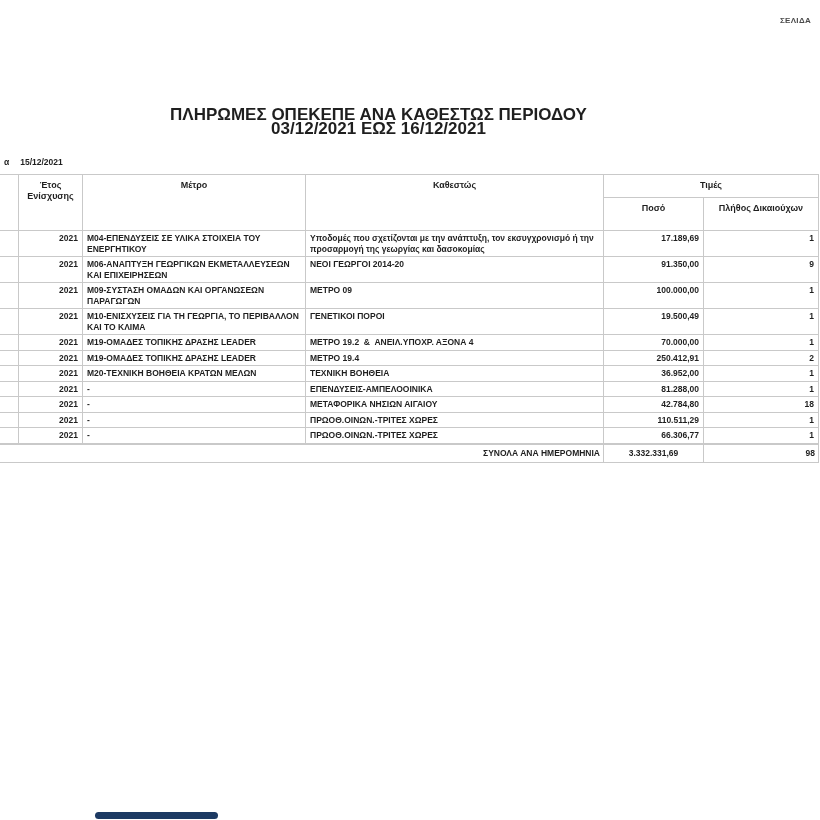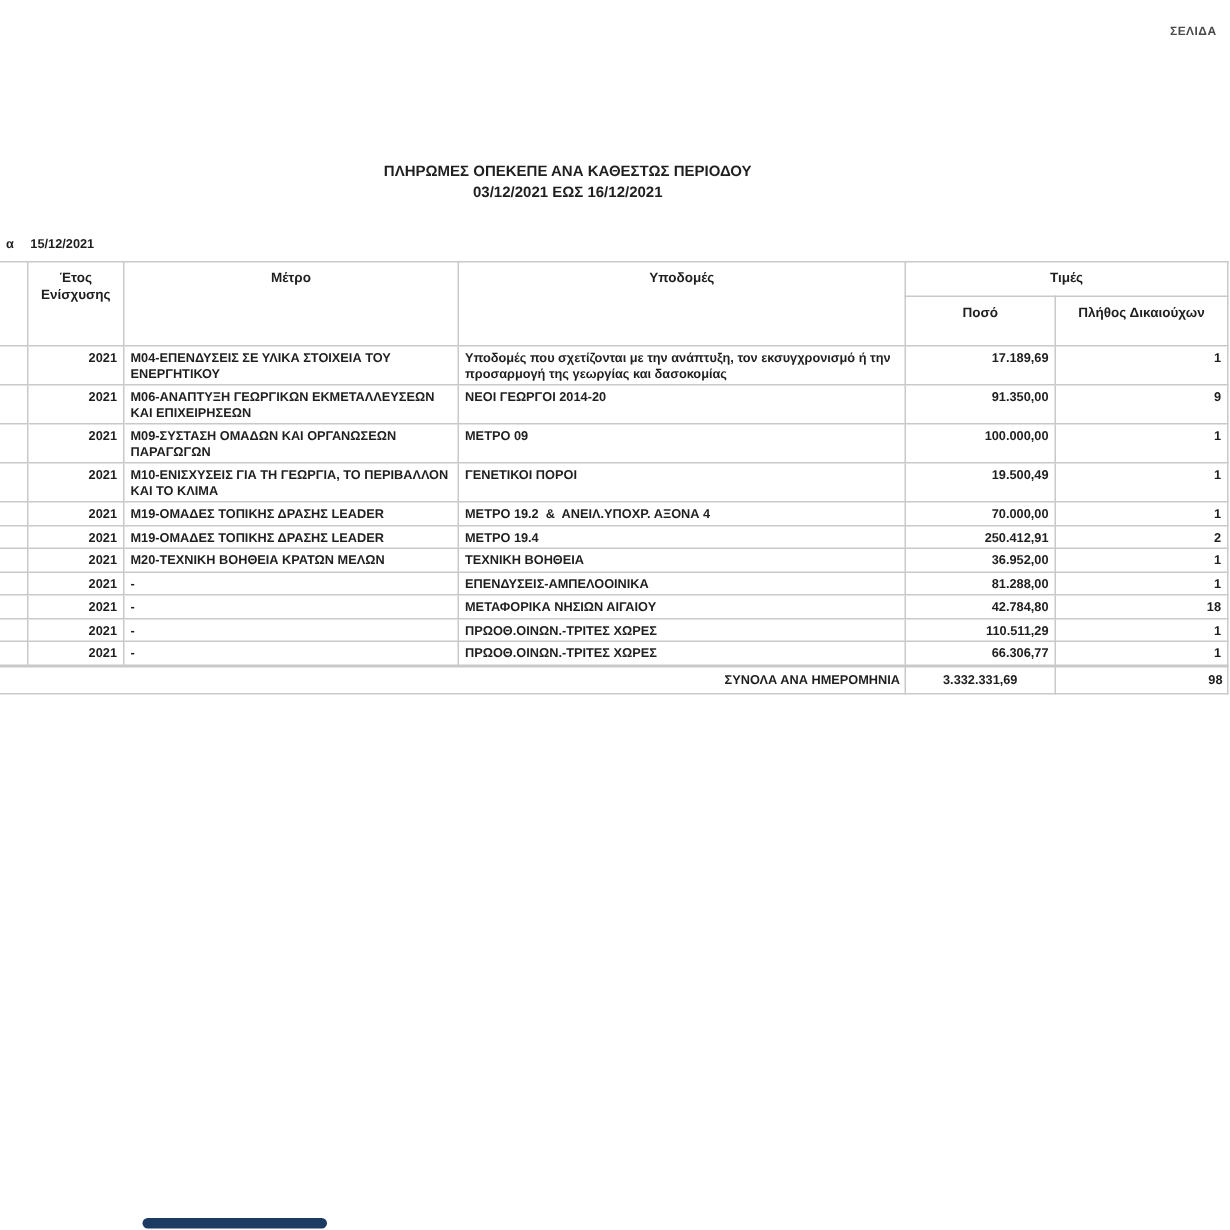--- a/index.html
+++ b/index.html
@@ -12,21 +12,21 @@
   .page-label {
     position:absolute; top:16px; left:780px; font-size:8px; font-weight:bold;
     color:#4a4a4a; letter-spacing:.3px; white-space:nowrap;
   }
   .org-block {
     position:absolute; top:55px; left:2px; font-size:8.5px; font-weight:bold;
     line-height:9.6px; color:#1f1f1f; white-space:nowrap;
   }
   .title-block {
     position:absolute; top:108px; left:0; width:757px; text-align:center;
-    font-size:10px; font-weight:bold; line-height:14px; color:#1f1f1f;
+    font-size:17px; font-weight:bold; line-height:14px; color:#1f1f1f;
   }
   .date-row {
     position:absolute; top:157px; left:4px; font-size:8.5px; font-weight:bold;
     display:flex; gap:11px; color:#1f1f1f;
   }
   table.report, table.totals {
     position:absolute; left:-30px; width:848px; table-layout:fixed;
     border-collapse:collapse; font-size:8.5px; font-weight:bold; color:#1f1f1f;
   }
   table.report { top:174px; }
@@ -83,21 +83,21 @@
         <col style="width:223px">
       <col style="width:298px">
         <col style="width:100px">
         <col style="width:115px">
     </colgroup>
     <thead>
       <tr class="hdr-top">
         <th rowspan="2"></th>
         <th rowspan="2">Έτος Ενίσχυσης</th>
         <th rowspan="2">Μέτρο</th>
-        <th rowspan="2">Υποδομές</th>
+        <th rowspan="2">Καθεστώς</th>
         <th colspan="2">Τιμές</th>
       </tr>
       <tr class="hdr-sub">
         <th>Ποσό</th>
         <th>Πλήθος Δικαιούχων</th>
       </tr>
     </thead>
     <tbody id="rows-body">
     <tr class="tall">
       <td class="c-stub"></td>

